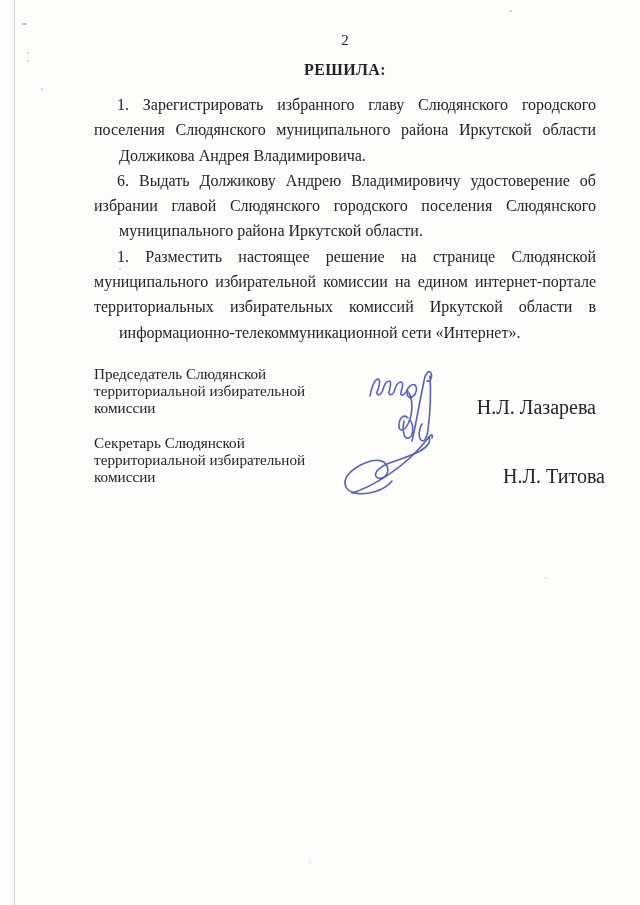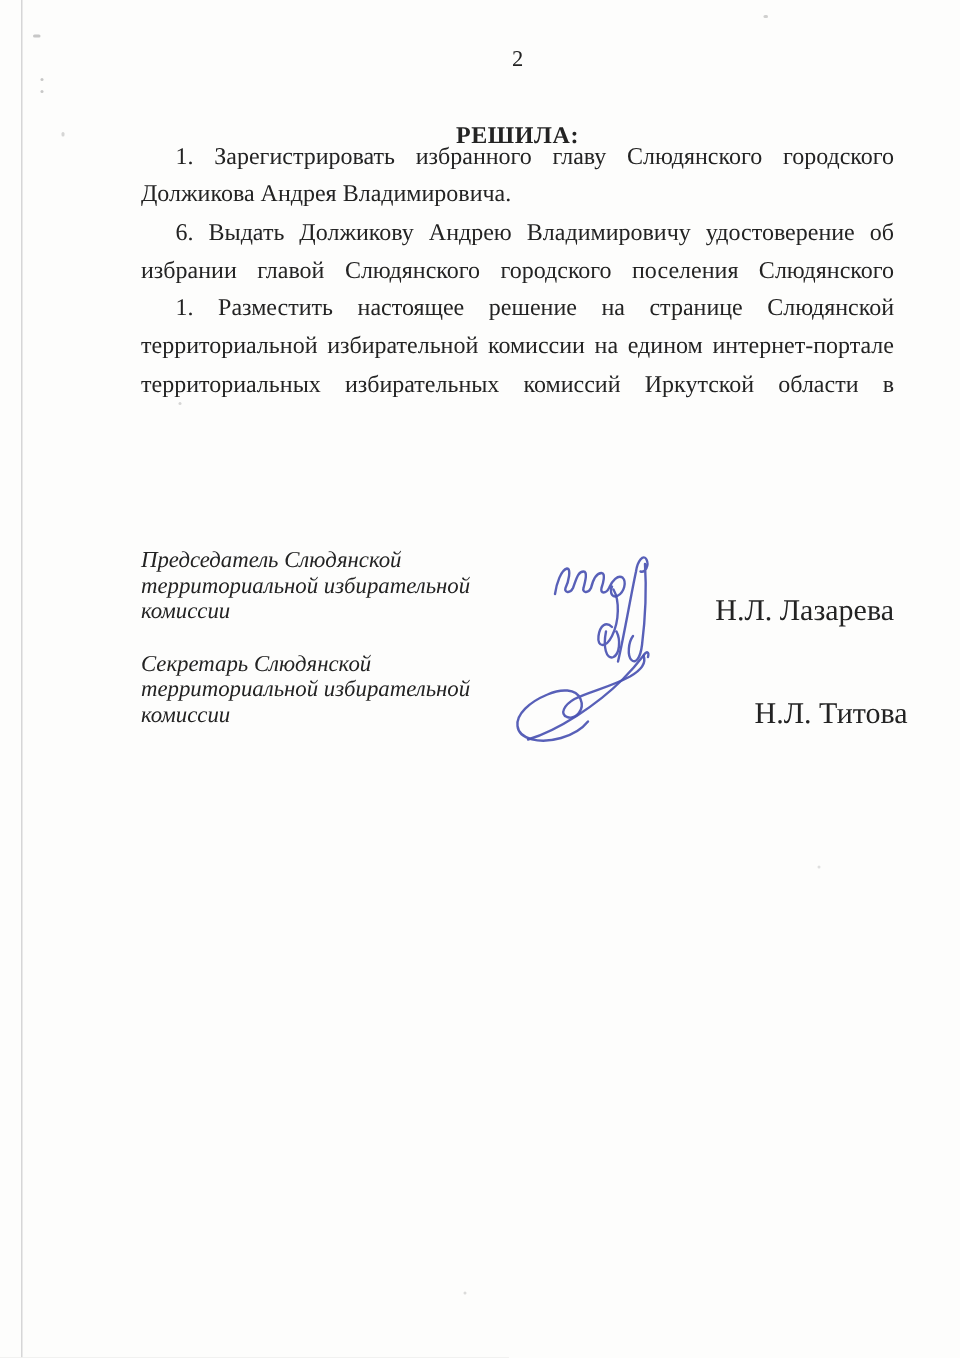--- a/index.html
+++ b/index.html
@@ -19,36 +19,36 @@
   .speck.s2{left:27px;top:52px;width:2px;height:2px;}
   .speck.s3{left:27px;top:60px;width:2px;height:2px;}
   .speck.s4{left:41px;top:88px;width:2px;height:3px;opacity:.4;}
   .speck.s5{left:509px;top:10px;width:3px;height:2px;opacity:.45;}
   .speck.s6{left:119px;top:268px;width:2px;height:2px;opacity:.4;}
   .speck.s7{left:545px;top:577px;width:2px;height:2px;opacity:.3;}
   .speck.s8{left:309px;top:861px;width:2px;height:2px;opacity:.35;}
 
   .column{position:absolute;left:94px;width:502px;}
   .page-number{top:32px;text-align:center;font-size:15px;}
-  .heading{top:61px;text-align:center;font-size:16px;font-weight:bold;letter-spacing:.4px;margin-top:21px;}
+  .heading{top:61px;text-align:center;font-size:16px;font-weight:bold;letter-spacing:.4px;}
 
   .body-text{top:92px;font-size:16px;}
   .para{margin:0;}
   .jline{
     line-height:25.3px;height:25.3px;white-space:nowrap;
     text-align:justify;text-align-last:justify;text-justify:inter-word;
     overflow:hidden;
   }
-  .jline.last{text-align-last:left;white-space:normal;}
+  .jline.last{text-align-last:left;white-space:normal;margin-left:25px;}
   .jline.first{padding-left:23px;}
 
   .signatures{top:366px;}
   .sig-row{display:flex;justify-content:space-between;align-items:flex-end;margin-bottom:19px;}
   .sig-row:last-child{margin-bottom:0;}
-  .sig-title{font-size:15.2px;line-height:16.8px;font-style:italic;}
+  .sig-title{font-size:15.2px;line-height:16.8px;}
   .sig-name{font-size:20px;line-height:16.8px;white-space:nowrap;padding-bottom:1px;}
   .sig-name.offset{transform:translateX(9px);margin-left:12px;}
 
   .sig-overlay{position:absolute;left:330px;top:360px;width:155px;height:148px;pointer-events:none;}
   .sig-overlay svg{display:block;width:100%;height:100%;}
   .sig-overlay path{fill:none;stroke-width:1.6;stroke-linecap:round;stroke-linejoin:round;opacity:.92;}
 </style>
 </head>
 <body>
 
@@ -64,30 +64,33 @@
   <div class="speck s7"></div>
   <div class="speck s8"></div>
 
   <div class="column page-number">2</div>
 
   <div class="column heading">РЕШИЛА:</div>
 
   <div class="column body-text">
     <div class="para">
       <div class="jline first">1. Зарегистрировать избранного главу Слюдянского городского</div>
+      <div class="jline">поселения Слюдянского муниципального района Иркутской области</div>
       <div class="jline last">Должикова Андрея Владимировича.</div>
     </div>
     <div class="para">
       <div class="jline first">6. Выдать Должикову Андрею Владимировичу удостоверение об</div>
       <div class="jline">избрании главой Слюдянского городского поселения Слюдянского</div>
+      <div class="jline last">муниципального района Иркутской области.</div>
     </div>
     <div class="para">
       <div class="jline first">1. Разместить настоящее решение на странице Слюдянской</div>
-      <div class="jline">территориальной избирательной комиссии на едином интернет-портале</div>
+      <div class="jline">муниципального избирательной комиссии на едином интернет-портале</div>
       <div class="jline">территориальных избирательных комиссий Иркутской области в</div>
+      <div class="jline last">информационно-телекоммуникационной сети «Интернет».</div>
     </div>
   </div>
 
   <div class="column signatures">
     <div class="sig-row">
       <div class="sig-title">
         <div>Председатель Слюдянской</div>
         <div>территориальной избирательной</div>
         <div>комиссии</div>
       </div>

